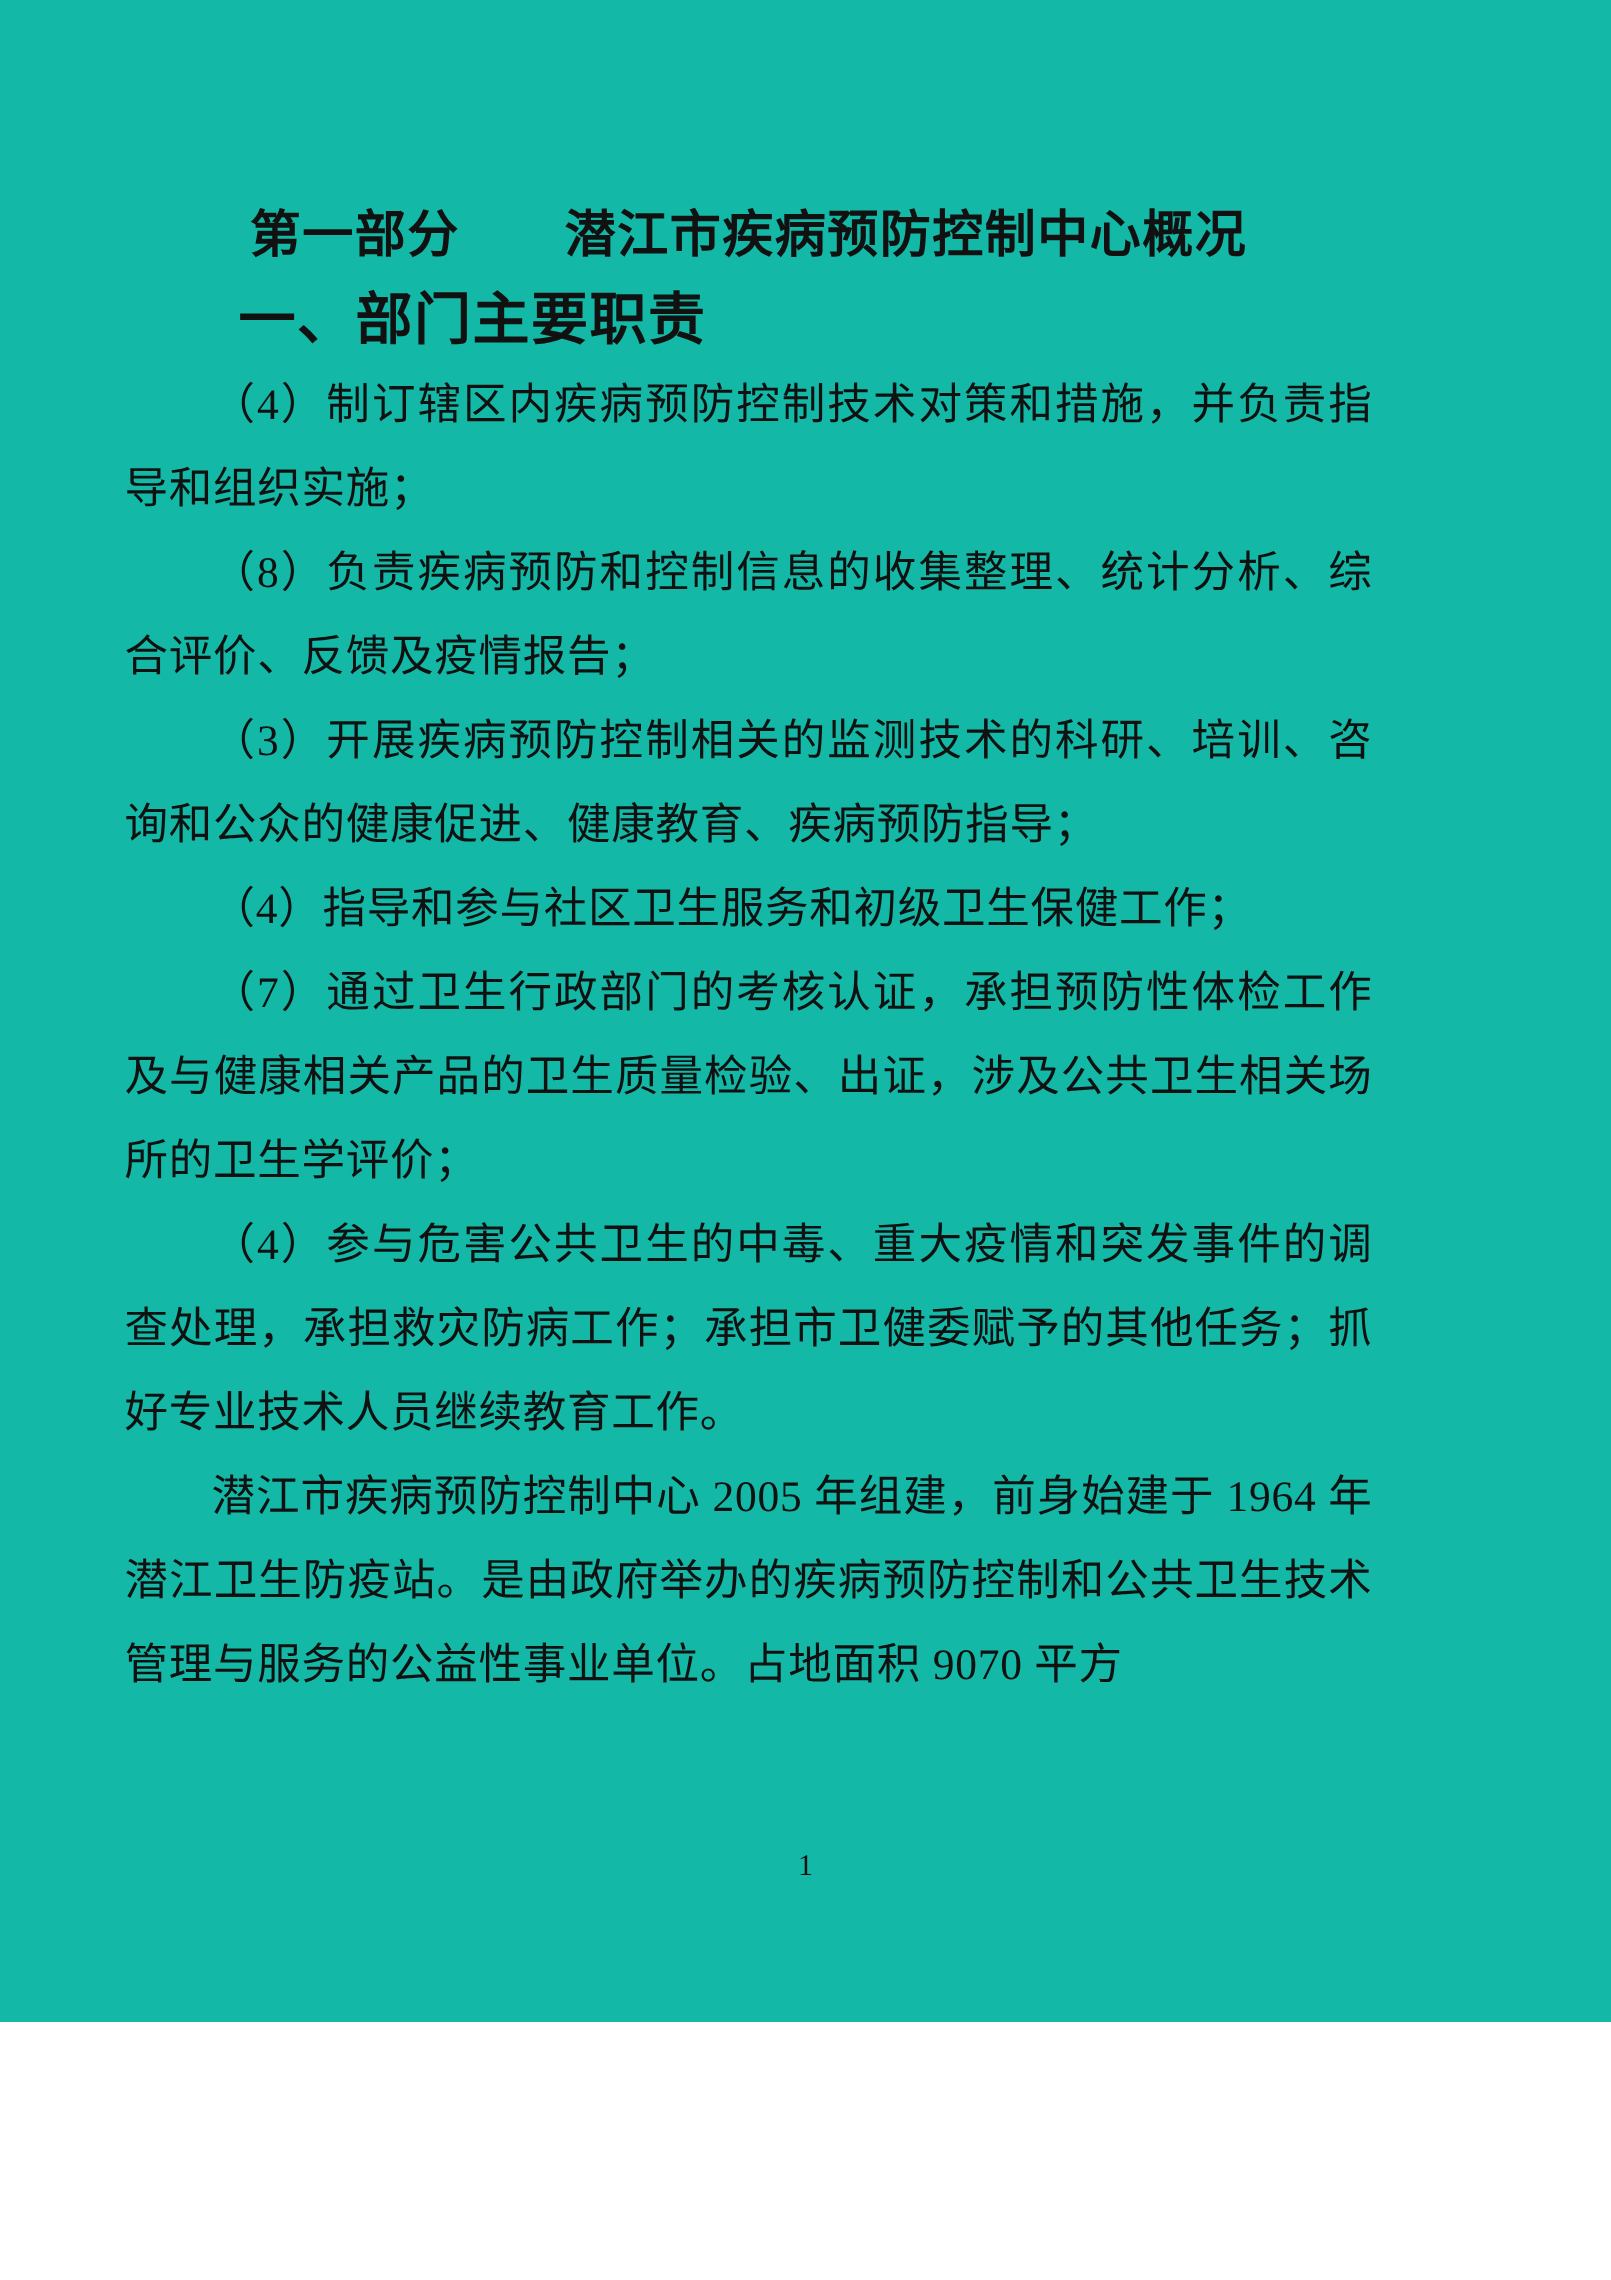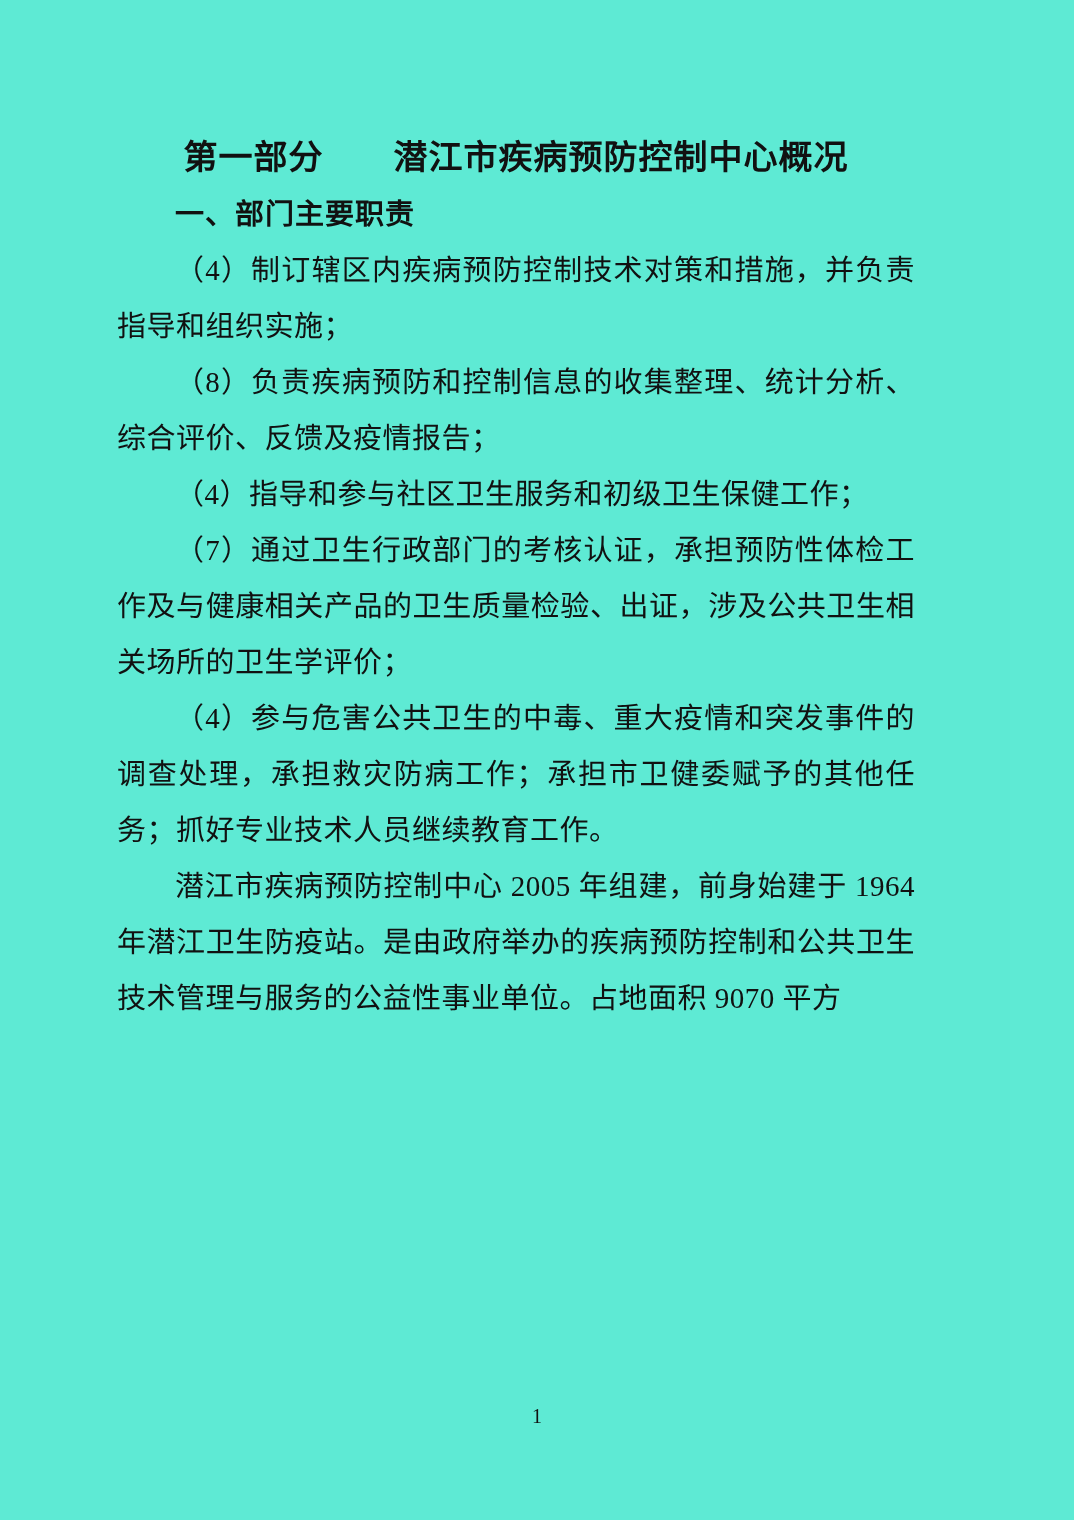--- a/index.html
+++ b/index.html
@@ -3,43 +3,43 @@
 <meta charset="utf-8">
 <style>
   html, body {
     margin: 0;
     padding: 0;
     background: #ffffff;
   }
   .page {
     position: relative;
     width: 1074px;
-    height: 1520px;
+    height: 1348px;
     margin: 0 auto;
-    background: #5eead4;
+    background: #14b8a6;
     color: #111111;
     box-sizing: border-box;
-    padding: 128px 159px 0 117px;
+    padding: 128px 159px 0 83px;
     font-family: "Liberation Serif", "DejaVu Serif", serif;
     overflow: hidden;
   }
   .doc-title {
     margin: 0;
     font-family: "Liberation Sans", "DejaVu Sans", sans-serif;
     font-size: 34px;
     font-weight: 700;
     line-height: 58px;
     text-align: center;
     letter-spacing: 1px;
     white-space: pre-wrap;
   }
   .section-heading {
     margin: 0;
     font-family: Liberation Sans, sans-serif;
-    font-size: 29px;
+    font-size: 38px;
     font-weight: 700;
     line-height: 56px;
     text-indent: 2em;
     letter-spacing: 1px;
   }
   .body-par {
     margin: 0;
     font-size: 29px;
     line-height: 56px;
     text-indent: 2em;
@@ -60,20 +60,21 @@
 <body>
 
 <div class="page">
 
   <h1 class="doc-title">第一部分　　潜江市疾病预防控制中心概况</h1>
 
   <h2 class="section-heading">一、部门主要职责</h2>
 
   <p class="body-par">（4）制订辖区内疾病预防控制技术对策和措施，并负责指导和组织实施；</p>
   <p class="body-par">（8）负责疾病预防和控制信息的收集整理、统计分析、综合评价、反馈及疫情报告；</p>
+  <p class="body-par">（3）开展疾病预防控制相关的监测技术的科研、培训、咨询和公众的健康促进、健康教育、疾病预防指导；</p>
   <p class="body-par">（4）指导和参与社区卫生服务和初级卫生保健工作；</p>
   <p class="body-par">（7）通过卫生行政部门的考核认证，承担预防性体检工作及与健康相关产品的卫生质量检验、出证，涉及公共卫生相关场所的卫生学评价；</p>
   <p class="body-par">（4）参与危害公共卫生的中毒、重大疫情和突发事件的调查处理，承担救灾防病工作；承担市卫健委赋予的其他任务；抓好专业技术人员继续教育工作。</p>
 
 
   <p class="body-par">潜江市疾病预防控制中心 2005 年组建，前身始建于 1964 年潜江卫生防疫站。是由政府举办的疾病预防控制和公共卫生技术管理与服务的公益性事业单位。占地面积 9070 平方</p>
 
   <div class="page-number">1</div>
 
 </div>

